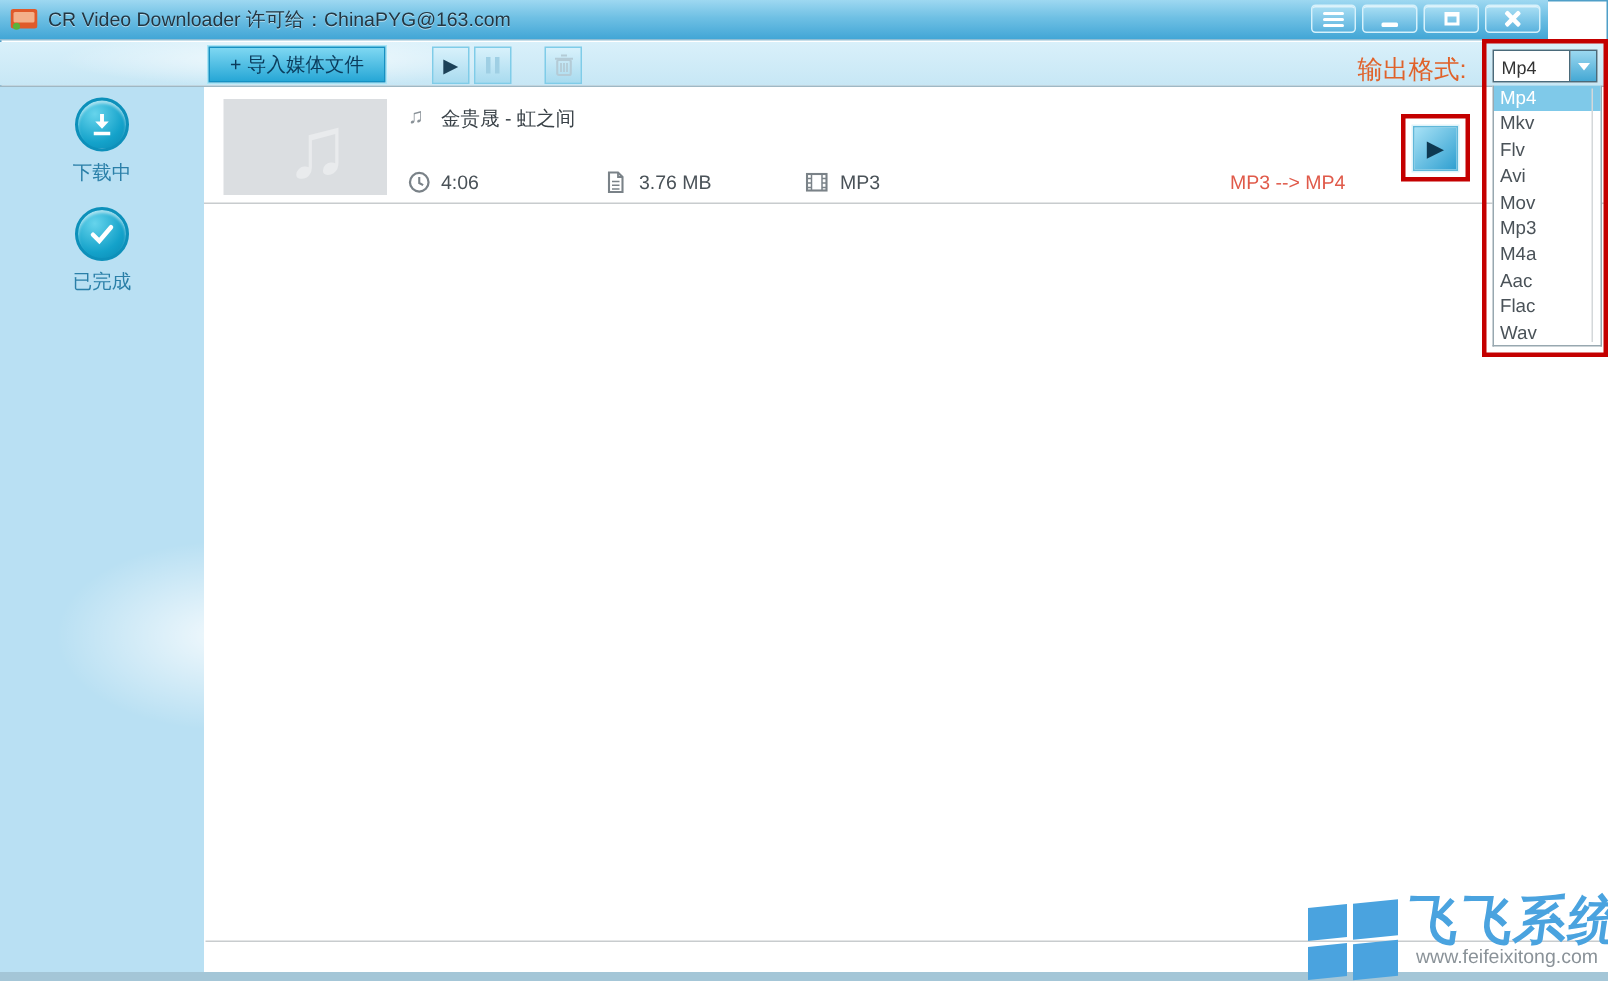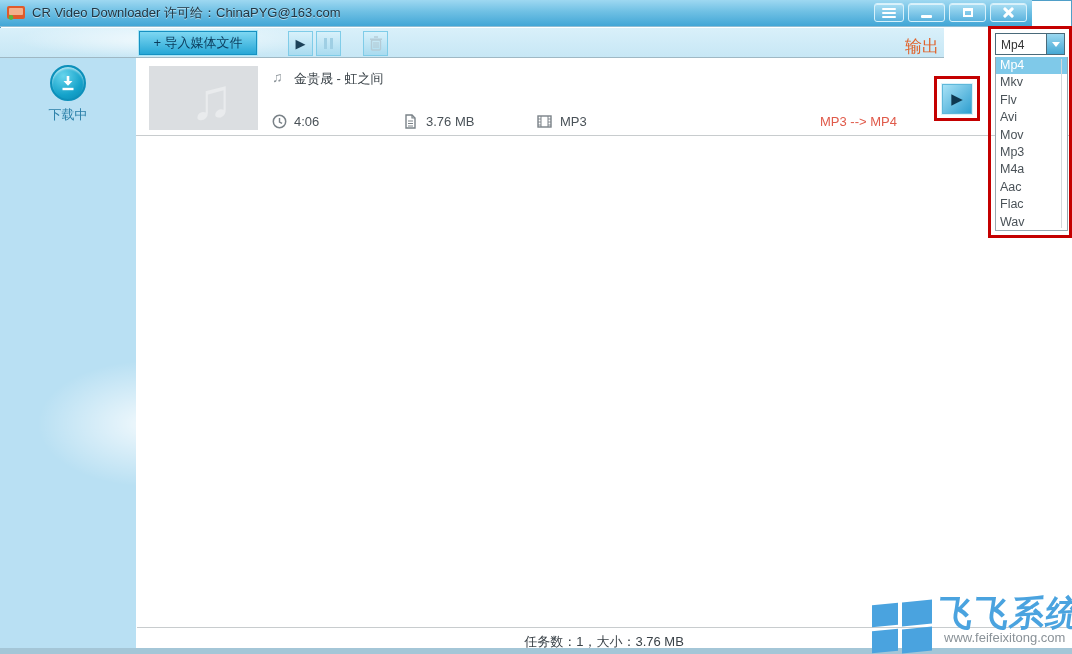--- a/index.html
+++ b/index.html
@@ -26,21 +26,21 @@
   .wbtn.menu{ width:30px; } .wbtn.std{ width:37px; }
   .glyph-lines{ width:14px; height:10px; display:flex; flex-direction:column; justify-content:space-between; }
   .glyph-lines i{ display:block; height:2px; background:#fff; border-radius:1px; }
   .glyph-min{ width:11px; height:3px; background:#fff; margin-top:7px; border-radius:1px; }
   .glyph-max{ width:10px; height:9px; border:2px solid #fff; border-top-width:3px; }
   .glyph-x{ position:relative; width:11px; height:11px; }
   .glyph-x::before,.glyph-x::after{ content:""; position:absolute; left:4px; top:-1px; width:3px; height:13px; background:#fff; border-radius:1px; }
   .glyph-x::before{ transform:rotate(45deg);} .glyph-x::after{ transform:rotate(-45deg);}
   
   .toolbar{
-    position:absolute; left:0; top:28px; width:944px; height:30px;
+    position:absolute; left:0; top:28px; width:1072px; height:30px;
     background:linear-gradient(#d9f0fa, #c7e7f5);
     border-bottom:1px solid #9fb8c4;
   }
   .toolbar::before{ content:""; position:absolute; inset:0;
     background:radial-gradient(ellipse 220px 26px at 18% 40%, rgba(255,255,255,.75), rgba(255,255,255,0) 70%); }
   .btn-import{
     position:absolute; left:139px; top:3px; width:118px; height:24px;
     background:linear-gradient(#7ed7f2, #27a7d6);
     border:1px solid #1691c2; box-shadow:0 0 0 1px #a9e5f6;
     color:#0b3c5c; font-size:13px; text-align:center; line-height:22px; cursor:pointer;
@@ -214,20 +214,28 @@
     <div class="sitem">
       <span class="circ">
         <svg width="20" height="20" viewBox="0 0 20 20">
           <path d="M10 3v8" stroke="#fff" stroke-width="2.6" fill="none"></path>
           <path d="M5.5 8l4.5 4.8L14.5 8z" fill="#fff"></path>
           <path d="M4.5 16h11" stroke="#fff" stroke-width="2.4"></path>
         </svg>
       </span>
       <span class="slabel">下载中</span>
     </div>
+    <div class="sitem">
+      <span class="circ">
+        <svg width="20" height="20" viewBox="0 0 20 20">
+          <path d="M4 10.5l4.2 4.2L16 5.5" stroke="#fff" stroke-width="3" fill="none" stroke-linecap="round"></path>
+        </svg>
+      </span>
+      <span class="slabel">已完成</span>
+    </div>
   </div>
 
   <div class="main">
     <div class="mediarow">
       <div class="thumb">
         <span>♫</span>
       </div>
       <span class="rtitleicon">♫</span>
       <span class="rtitle">金贵晟 - 虹之间</span>
 
@@ -253,21 +261,20 @@
 
       <span class="conv">MP3 --&gt; MP4</span>
 
       <div class="rowplay">
         <span>▶</span>
       </div>
       <div class="anno play"></div>
     </div>
 
     <div class="statline"></div>
-    <div class="stattext">任务数：1，大小：3.76 MB</div>
   </div>
 
   <div class="bottomstrip"></div>
 
   <div class="wmark">
     <span class="wlogo">
       <i class="a"></i>
         <i class="b"></i>
         <i class="c"></i>
         <i class="d"></i>

